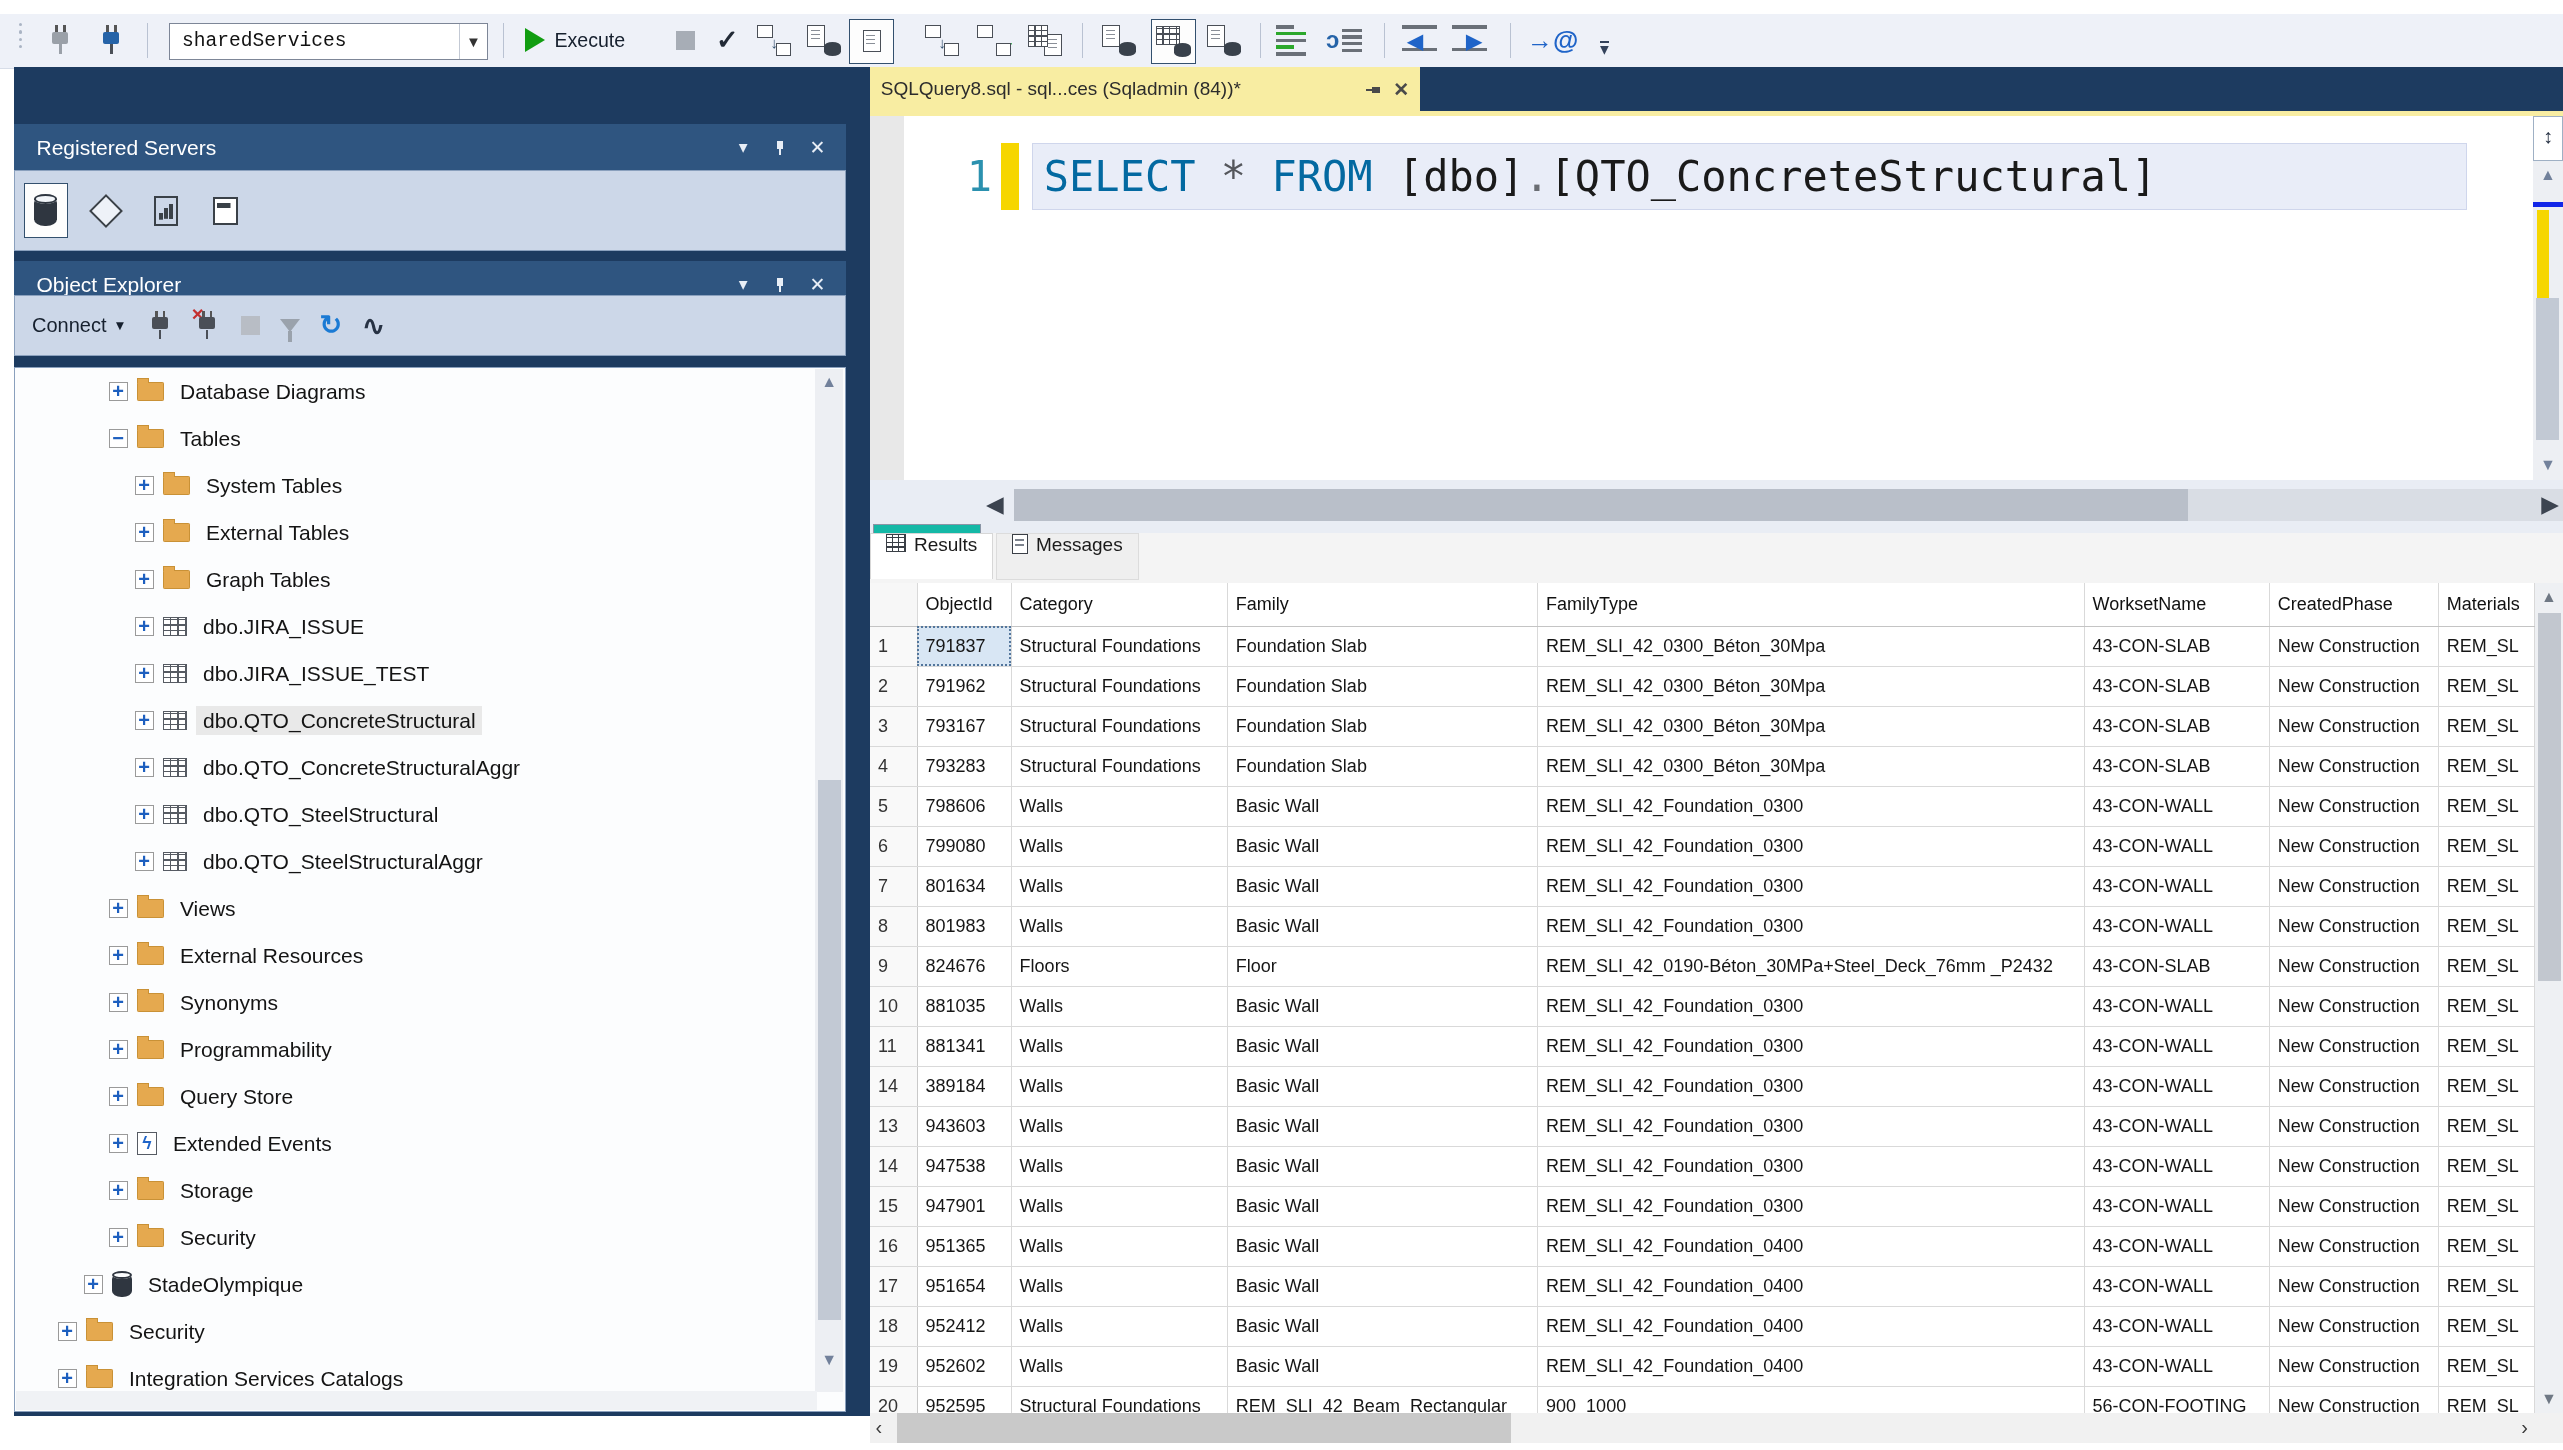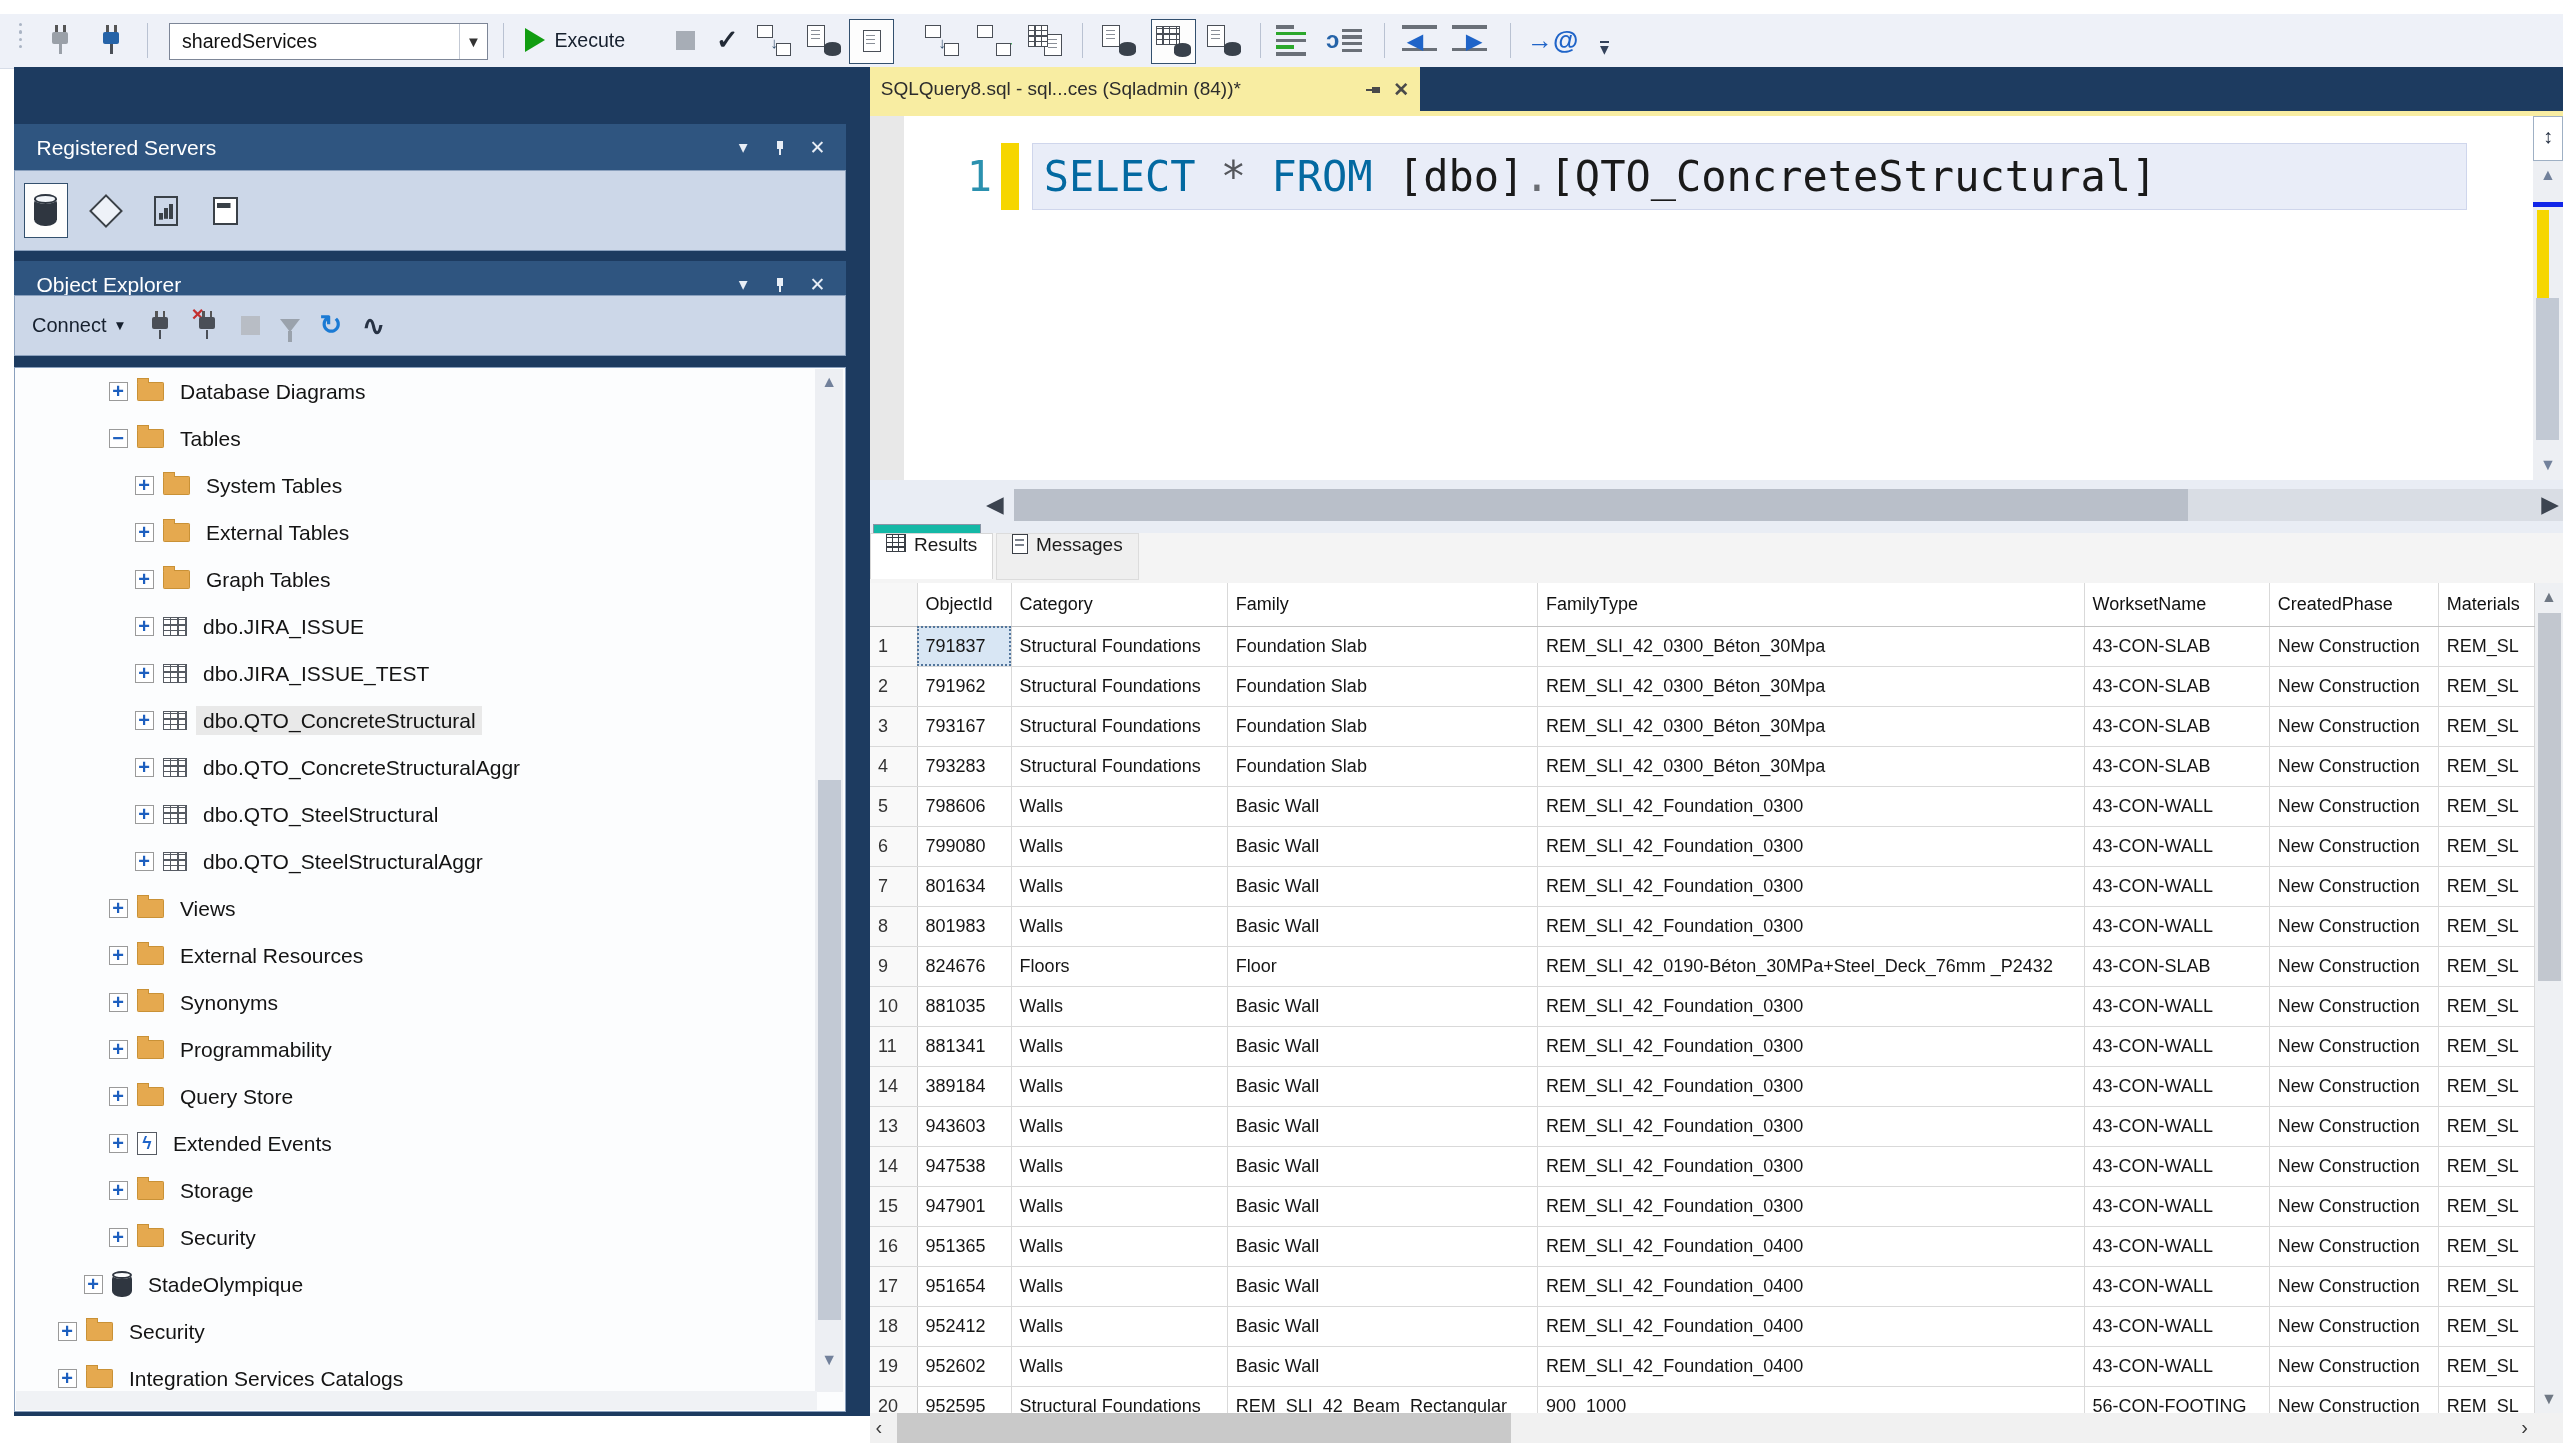--- a/index.html
+++ b/index.html
@@ -14,21 +14,21 @@
   .grip{display:flex;flex-direction:column;gap:4px;}
   .grip i{display:block;width:3.4px;height:3.4px;background:#aab4c4;border-radius:50%;}
   .plug{position:relative;width:27px;height:30px;}
   .plug .prongs{position:absolute;left:8px;top:0;width:10.8px;height:6.7px;
      background:linear-gradient(90deg,#555 0 2.7px,transparent 2.7px 8px,#555 8px 10.8px);}
   .plug .body{position:absolute;left:5.4px;top:6.7px;width:16px;height:12px;background:#4a4f57;border-radius:2px;}
   .plug .stem{position:absolute;left:12px;top:19px;width:2.7px;height:9.4px;background:#4a4f57;}
   .plug.blue .body{background:#2563a8;}
   .plug .redx{position:absolute;left:-2.7px;top:-5.4px;color:#c32f2f;font-size:16px;font-weight:bold;}
   .combo{background:#fff;border:1.3px solid #7d8697;height:35px;display:flex;align-items:center;}
-  .combo .val{padding:0 12px;font-size:19.6px;color:#111;flex:1;}
+  .combo .val{padding:0 12px;font-size:19.6px;color:#111;flex:1;font-family:Liberation Mono, monospace;}
   .combo .dd{width:27px;height:100%;display:flex;align-items:center;justify-content:center;border-left:1.3px solid #c3c9d4;color:#333;font-size:15px;}
   .play{width:0;height:0;border-left:20px solid #119d11;border-top:12px solid transparent;border-bottom:12px solid transparent;margin-right:9.4px;}
   .exec-label{font-size:19.6px;color:#16202e;}
   .stopsq{width:19px;height:19px;background:#a7adb6;}
   .checkmark{font-size:27px;font-weight:bold;color:#222a36;line-height:27px;}
   .sq{display:inline-block;width:13.5px;height:10.8px;border:1.3px solid #4a4f57;background:#fff;}
   .pg{display:inline-block;width:16px;height:20px;border:1.3px solid #4a4f57;background:#fff;
       background-image:linear-gradient(#8a8f98 0 0),linear-gradient(#8a8f98 0 0),linear-gradient(#8a8f98 0 0);
       background-size:9.4px 1.3px;background-position:2.7px 4px,2.7px 8px,2.7px 12px;background-repeat:no-repeat;}
   .cyl{display:inline-block;width:17.5px;height:13.5px;background:#39414b;border-radius:50%/35%;}

